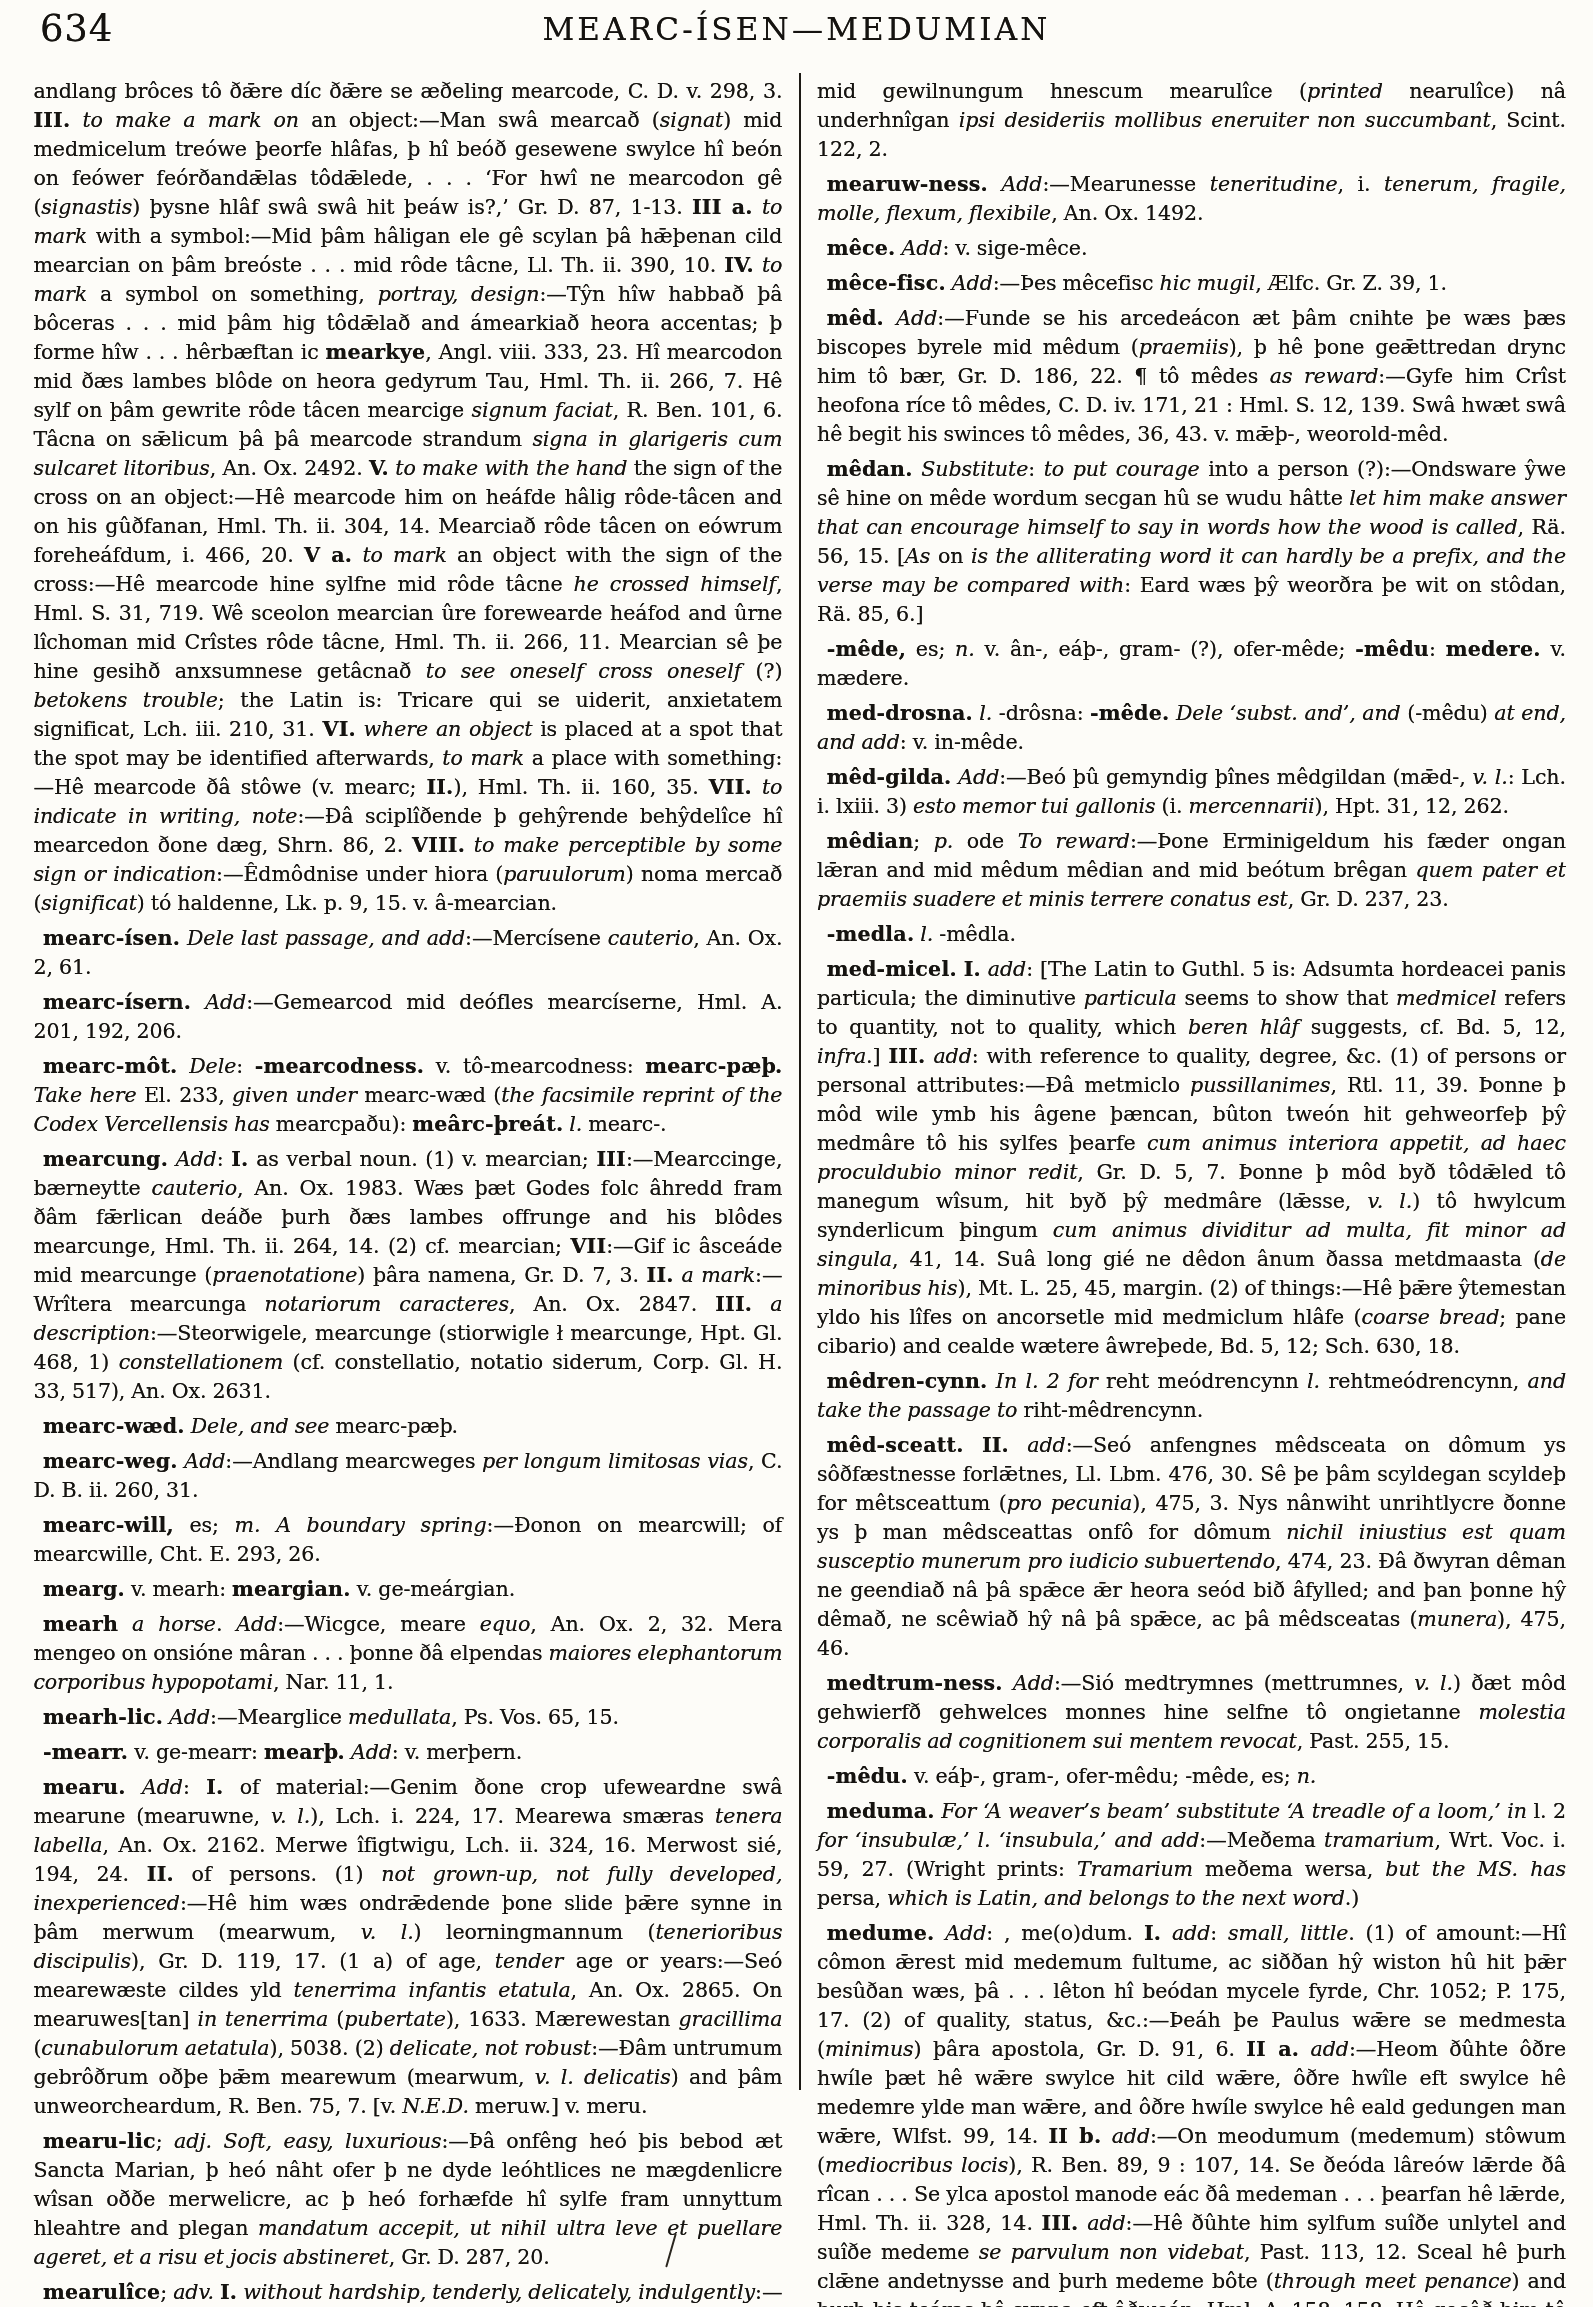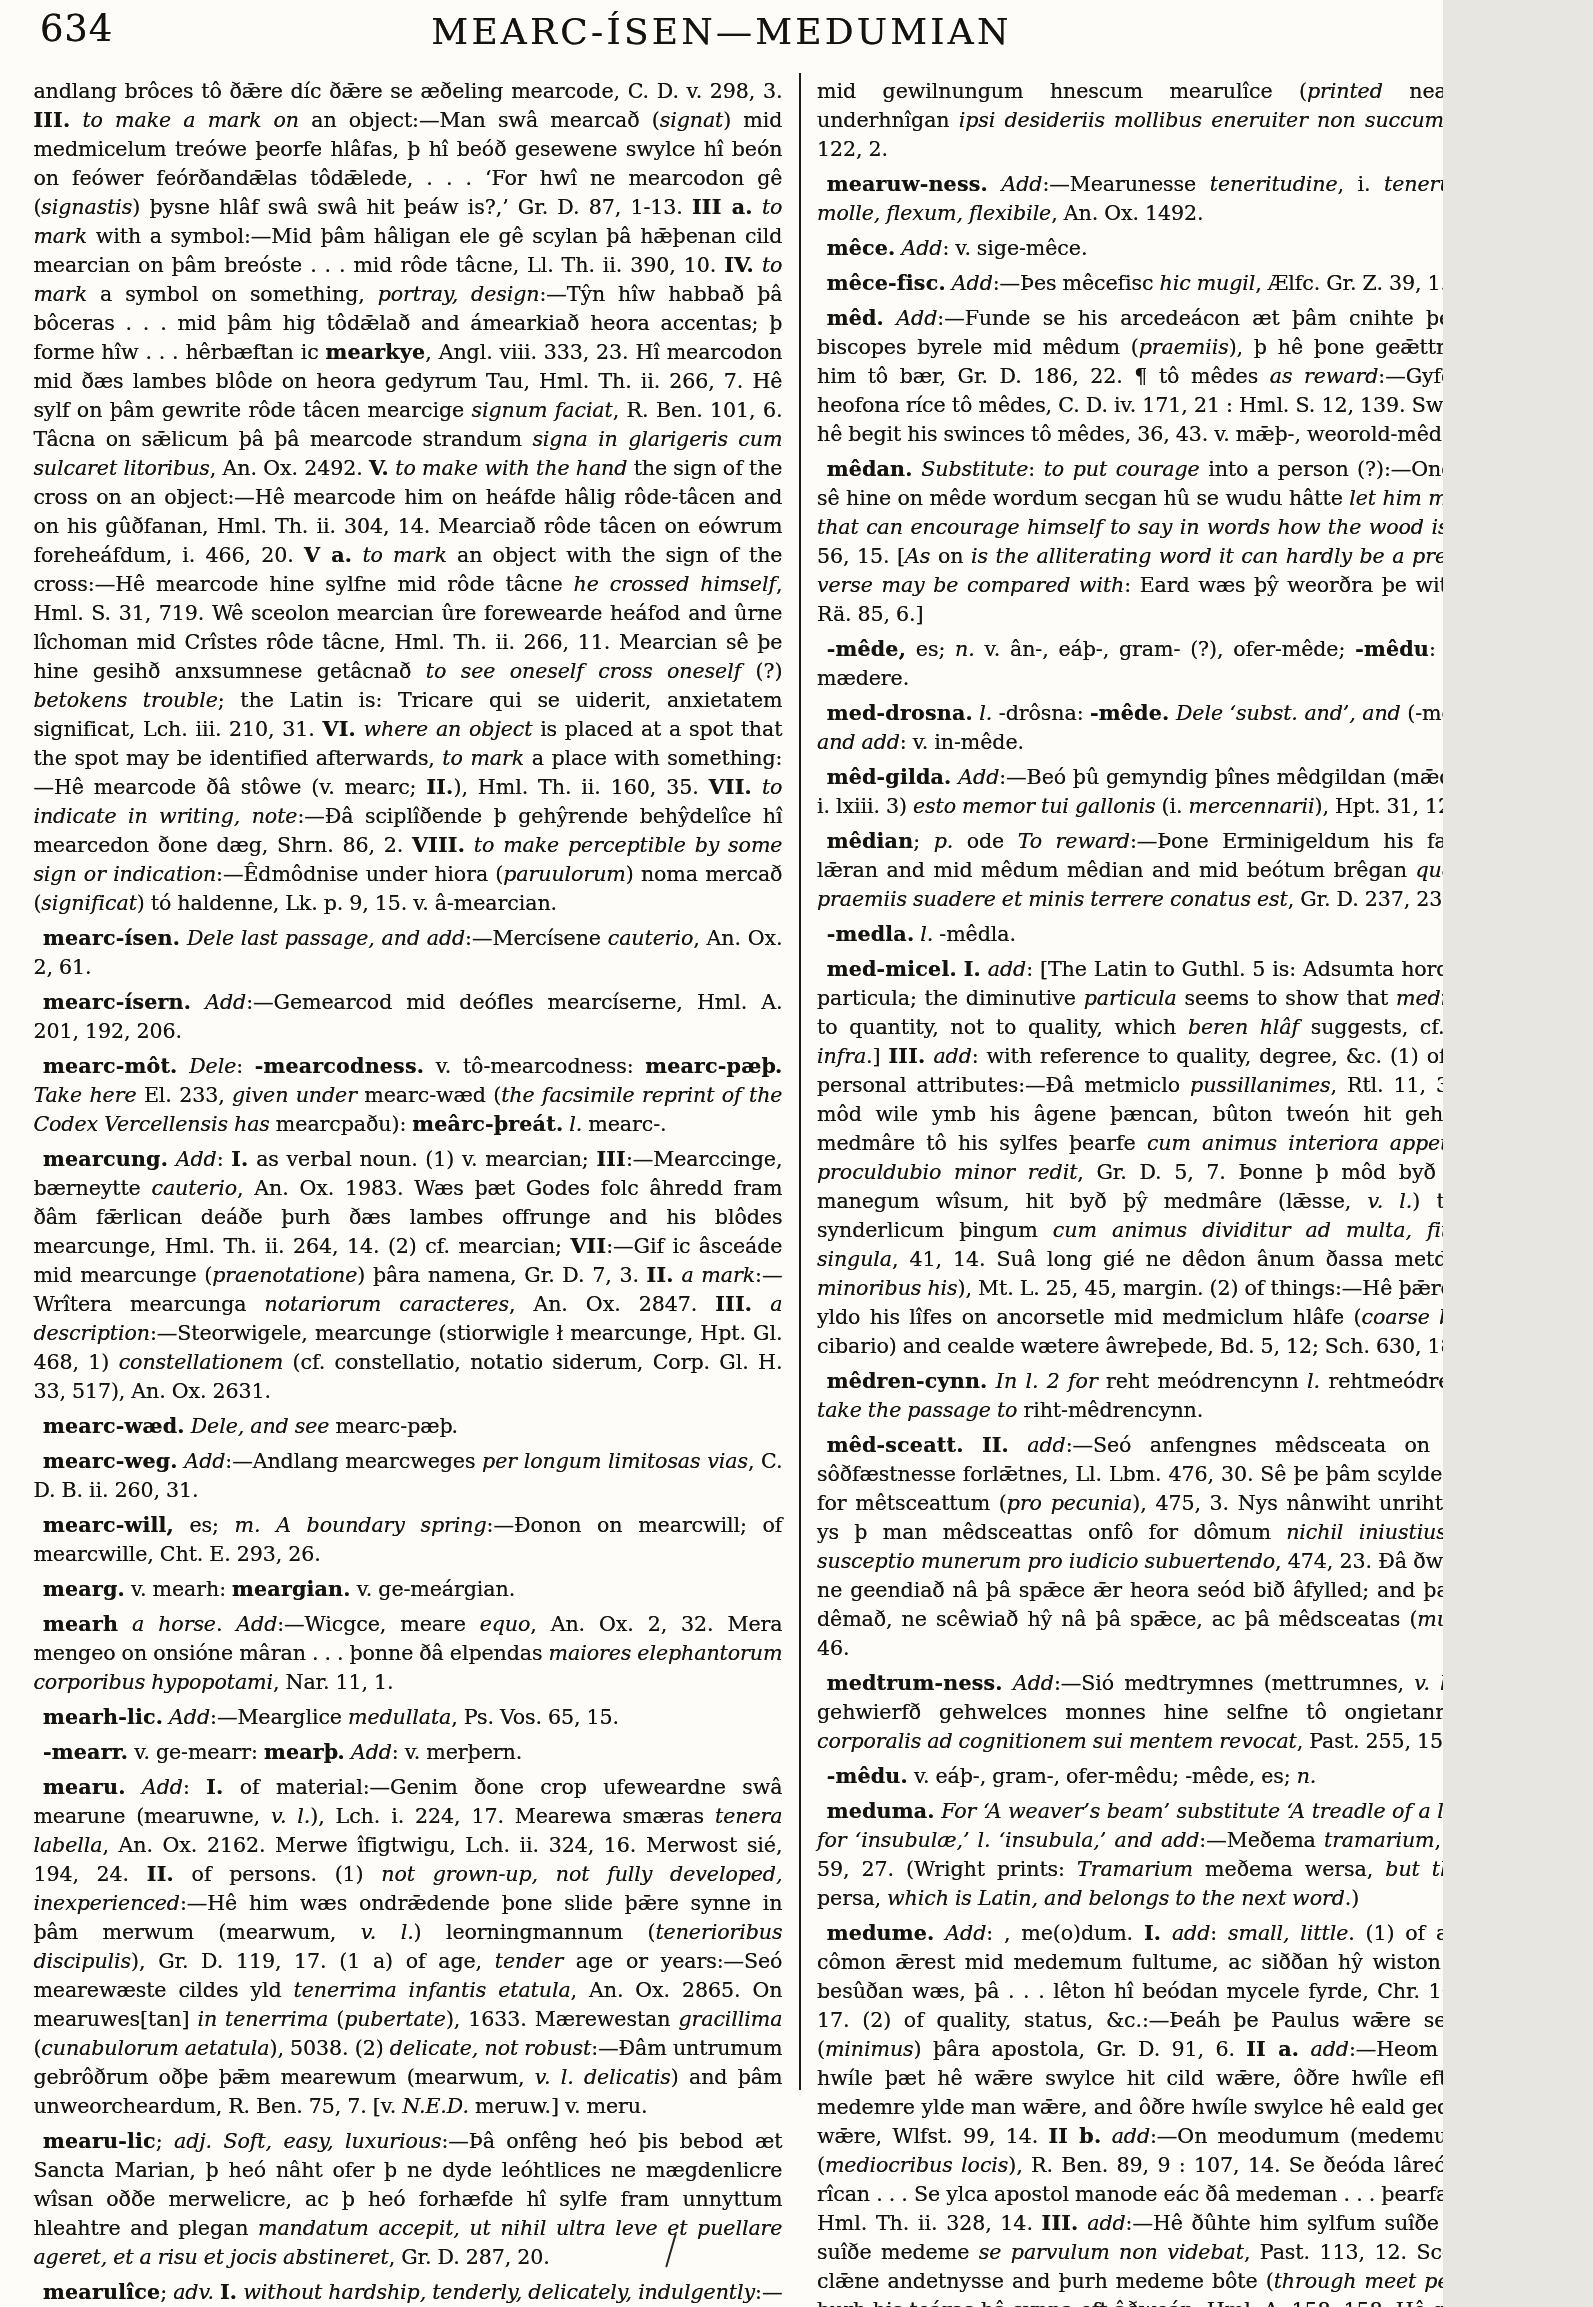--- a/index.html
+++ b/index.html
@@ -1,39 +1,39 @@
 <!DOCTYPE html>
 <html style="font-size:13px"><head>
 <meta charset="utf-8">
 <style>
   html, body { margin: 0; padding: 0; background: #e8e6e0; }
   .page {
     position: relative;
-    width: 1443px;
+    width: 1593px;
     height: 2307px;
     background: #fdfcf8;
     color: #151310;
     font-family: "DejaVu Serif", "Liberation Serif", serif;
     overflow: hidden;
     text-shadow: 0 0 0.4px rgba(20,17,12,0.75);
   }
   .page-number {
     position: absolute;
     left: 40px;
     top: 6.5px;
     font-size: 37px;
     letter-spacing: 0.8px;
   }
   .running-title {
     position: absolute;
     left: 0;
     right: 0;
     top: 11.3px;
     text-align: center;
-    font-size: 36px;
+    font-size: 31px;
     letter-spacing: 3.2px;
     white-space: nowrap;
   }
   .column {
     position: absolute;
     top: 71px;
     width: 761px;
     font-size: 20.6px;
     line-height: 29px;
     text-align: justify;

